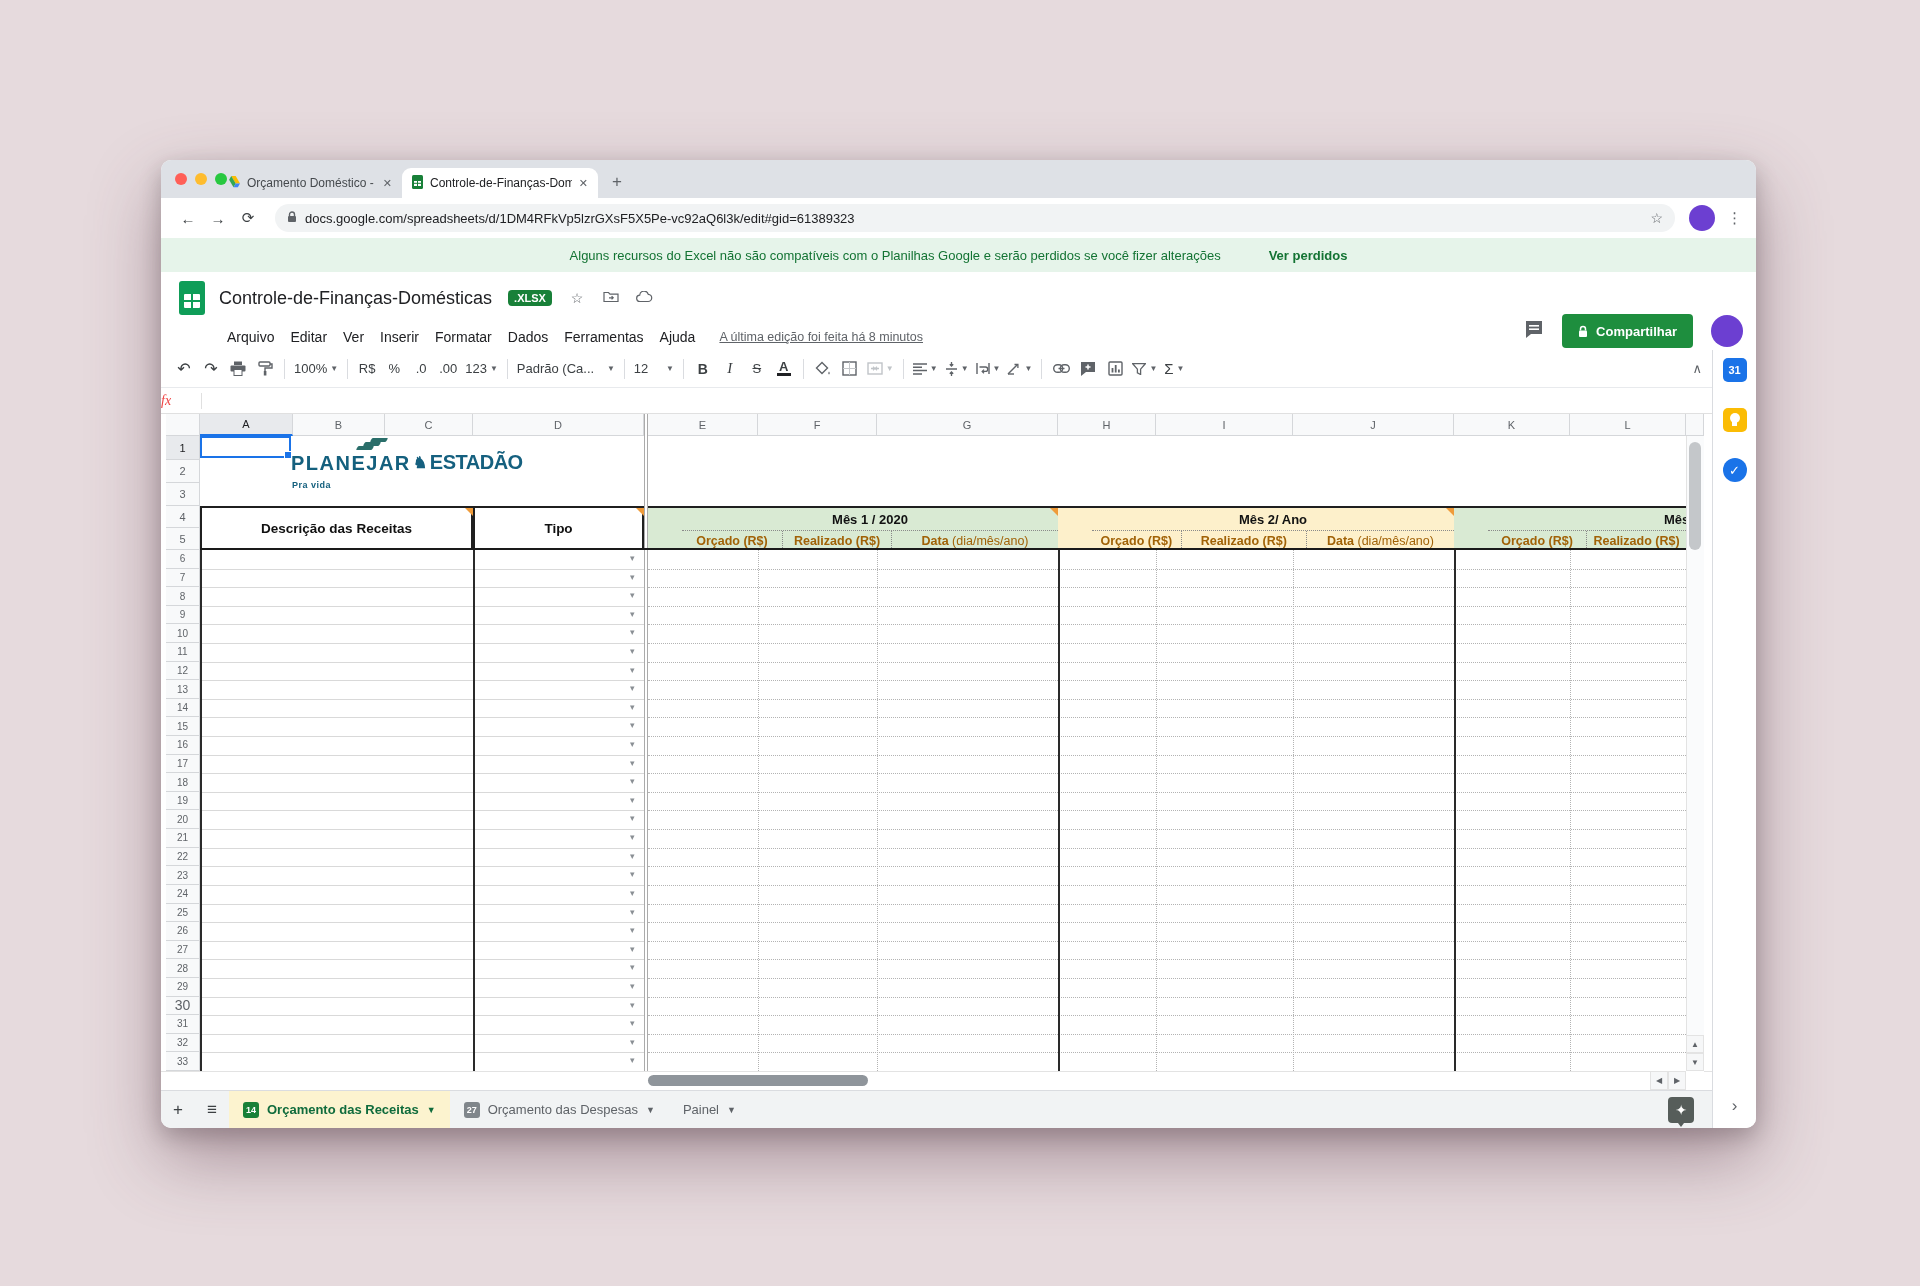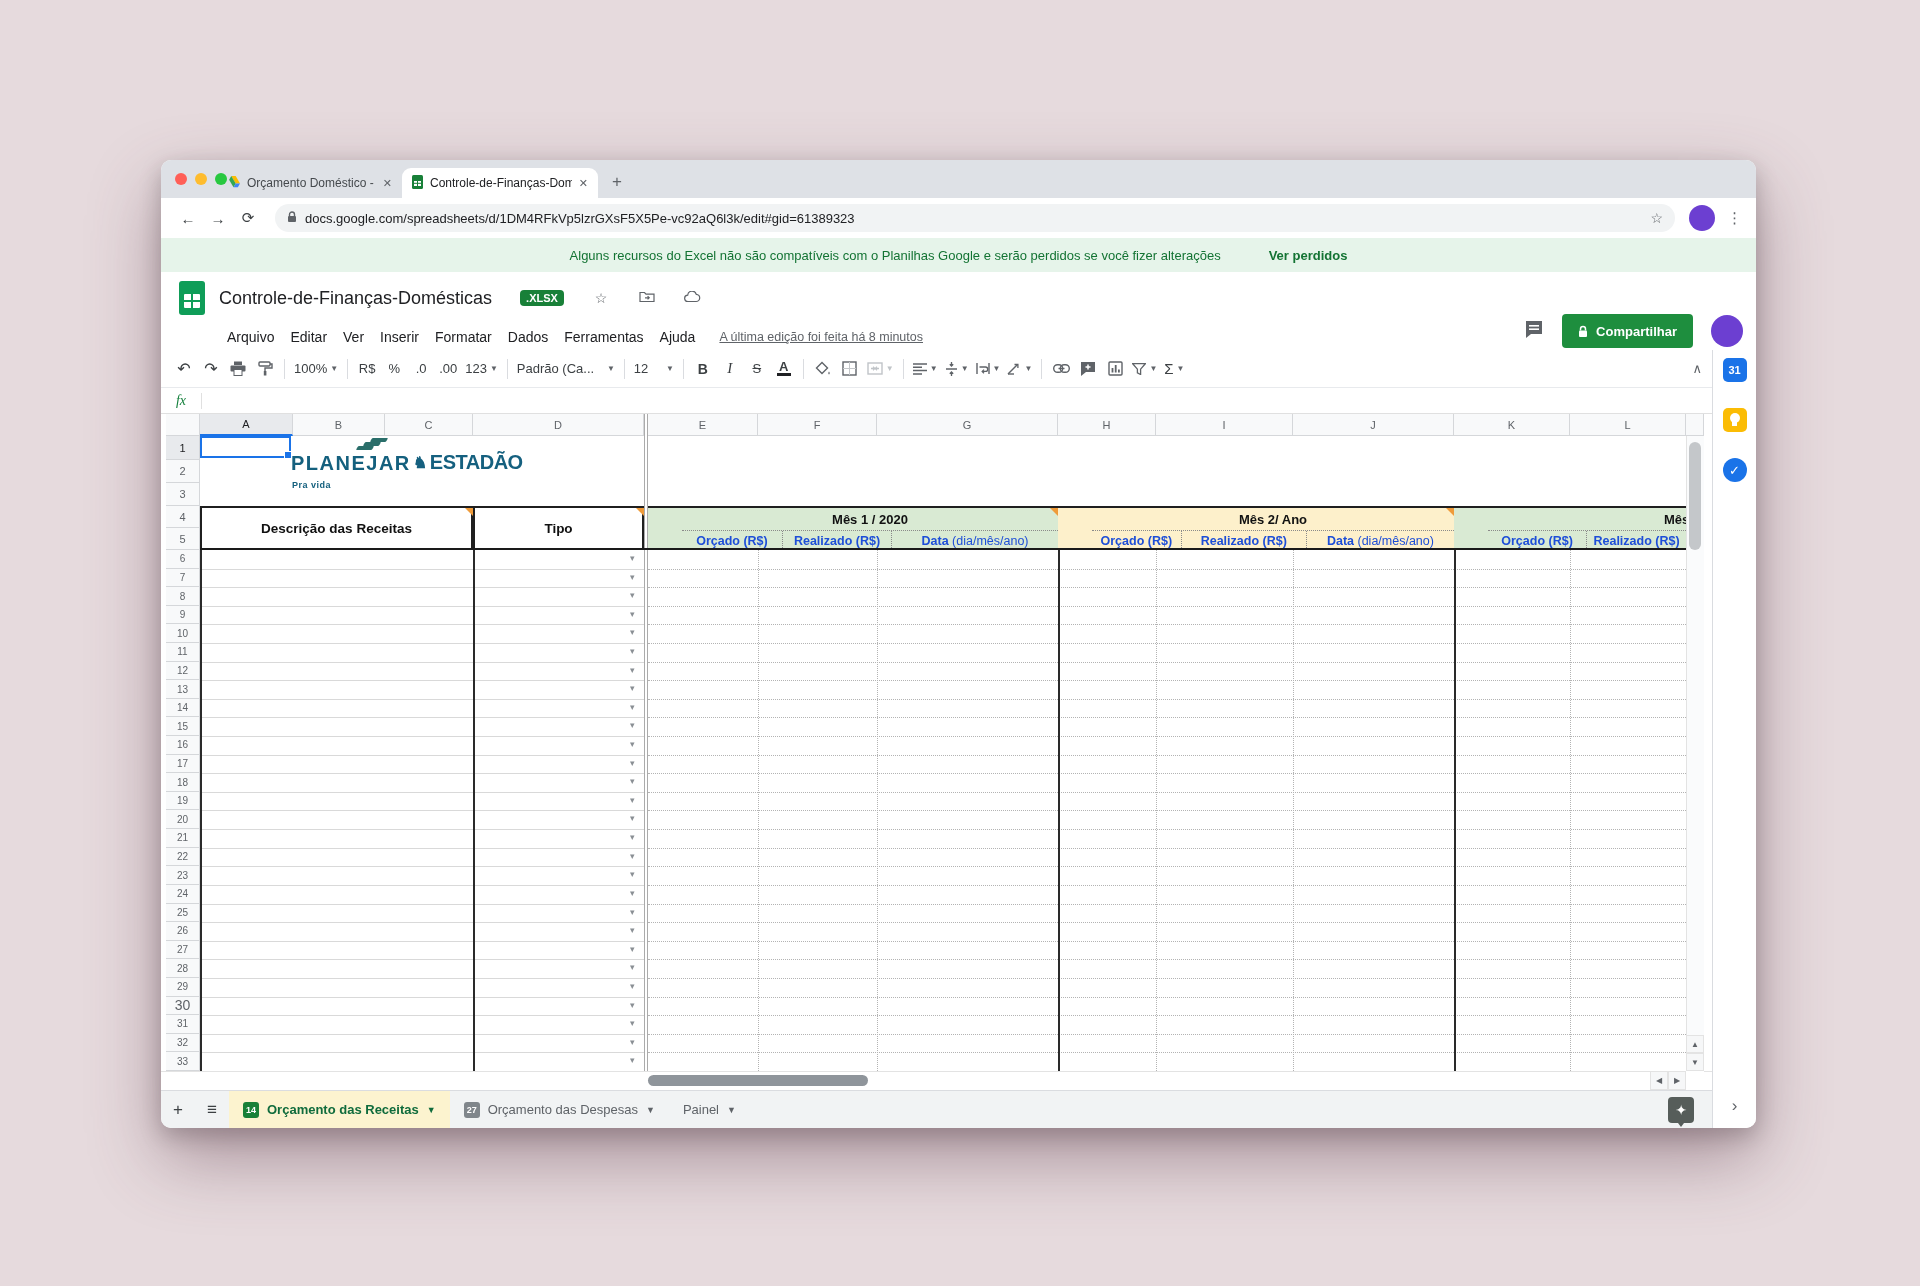--- a/index.html
+++ b/index.html
@@ -42,21 +42,21 @@
 
   
   .docbar{height:52px;background:#fff;display:flex;align-items:center;padding:0 14px 0 18px;flex:none;position:relative;}
   .sheetsicon{width:26px;height:34px;background:#0f9d58;border-radius:3px;position:relative;flex:none;}
   .sheetsicon:after{content:"";position:absolute;left:5px;top:13px;width:16px;height:14px;
     background:
       linear-gradient(#0f9d58,#0f9d58) 0 6px/16px 2px no-repeat,
       linear-gradient(#0f9d58,#0f9d58) 7px 0/2px 14px no-repeat,
       #fff;border-radius:1px;}
   .doccol{margin-left:14px;display:flex;flex-direction:column;justify-content:center;}
-  .titlerow{display:flex;align-items:center;gap:28px;height:26px;}
+  .titlerow{display:flex;align-items:center;gap:16px;height:26px;}
   .doctitle{font-size:18px;color:#202124;}
   .xlsx{background:#188038;color:#fff;font-size:11px;font-weight:bold;border-radius:4px;padding:2px 6px;}
   .hicon{color:#5f6368;font-size:14px;width:18px;text-align:center;}
   .docbar .right{position:absolute;right:13px;top:10px;display:flex;align-items:center;gap:18px;margin-top:32px;}
   .sharebtn{background:#1e8e3e;color:#fff;font-size:13px;font-weight:bold;border-radius:4px;
     height:34px;display:flex;align-items:center;gap:8px;padding:0 16px;}
   .avatar-lg{width:32px;height:32px;border-radius:50%;background:#6c3fd1;}
 
   
   .menubar{height:26px;background:#fff;display:flex;align-items:center;padding-left:58px;flex:none;}
@@ -90,38 +90,38 @@
   .tb.bold{font-weight:bold;font-size:14px;}
   .tb.italic{font-family:"Liberation Serif",serif;font-style:italic;font-size:15px;}
   .tb.strike{text-decoration:line-through;}
   .tb.tcolor{flex-direction:column;line-height:11px;font-weight:bold;}
   .tb.tcolor .bar{width:14px;height:3px;background:#202124;margin-top:1px;}
   .tb.gray, .tb.gray .caret{color:#c0c4c8;}
   .collapse{margin-left:auto;color:#5f6368;font-size:13px;}
 
   
   .fxbar{height:26px;background:#fff;border-bottom:1px solid #e0e0e0;display:flex;align-items:center;flex:none;}
-  .fx{font-family:"Liberation Serif",serif;font-style:italic;color:#15803d;font-size:14px;
-    width:40px;text-align:center;}
+  .fx{font-family:"Liberation Serif",serif;font-style:italic;color:#ef4444;font-size:14px;
+    width:40px;text-align:left;}
   .fxdiv{width:1px;height:16px;background:#e0e0e0;}
 
   
   .gridwrap{flex:1;position:relative;background:#fff;overflow:hidden;}
   .colhead,.rowhead{position:absolute;background:#f8f9fa;border-right:1px solid #d5d7da;
     border-bottom:1px solid #d5d7da;color:#5f6368;font-size:11px;
     display:flex;align-items:center;justify-content:center;}
   .colhead.sel,.rowhead.sel{background:#e8eaed;color:#202124;}
   .colhead.sel{border-bottom:2px solid #1a73e8;}
   .corner{position:absolute;background:#f8f9fa;border-right:1px solid #d5d7da;border-bottom:1px solid #d5d7da;}
   .gl{position:absolute;}
   .mbox{position:absolute;border-top:2px solid #1f1f1f;display:flex;flex-direction:column;overflow:hidden;padding-left:34px;}
   .mtitle{height:22px;display:flex;align-items:center;justify-content:center;
     font-weight:bold;font-size:13px;color:#111;}
   .msubs{flex:1;display:flex;border-top:1px dotted #8a8a8a;}
-  .msub{display:flex;align-items:center;justify-content:center;font-size:12.5px;color:#1d4ed8;
+  .msub{display:flex;align-items:center;justify-content:center;font-size:12.5px;color:#a16207;
     border-right:1px dotted #8a8a8a;}
   .msub:last-child{border-right:none;}
   .hdrbox{position:absolute;border:2px solid #1f1f1f;display:flex;align-items:center;justify-content:center;
     font-weight:bold;font-size:13.5px;color:#111;background:#fff;}
   .wedge{position:absolute;width:0;height:0;border-left:8px solid transparent;border-top:8px solid #ef9b3a;}
   .ddown{position:absolute;font-size:9px;color:#8a8f94;}
   .selbox{position:absolute;border:2px solid #1a73e8;}
   .selbox:after{content:"";position:absolute;right:-3px;bottom:-3px;width:6px;height:6px;background:#1a73e8;border:1px solid #fff;}
   .logo-plan{position:absolute;color:#14607e;font-weight:bold;font-size:20px;letter-spacing:1.5px;}
   .logo-tag{position:absolute;color:#14607e;font-weight:bold;font-size:9px;letter-spacing:.5px;}

